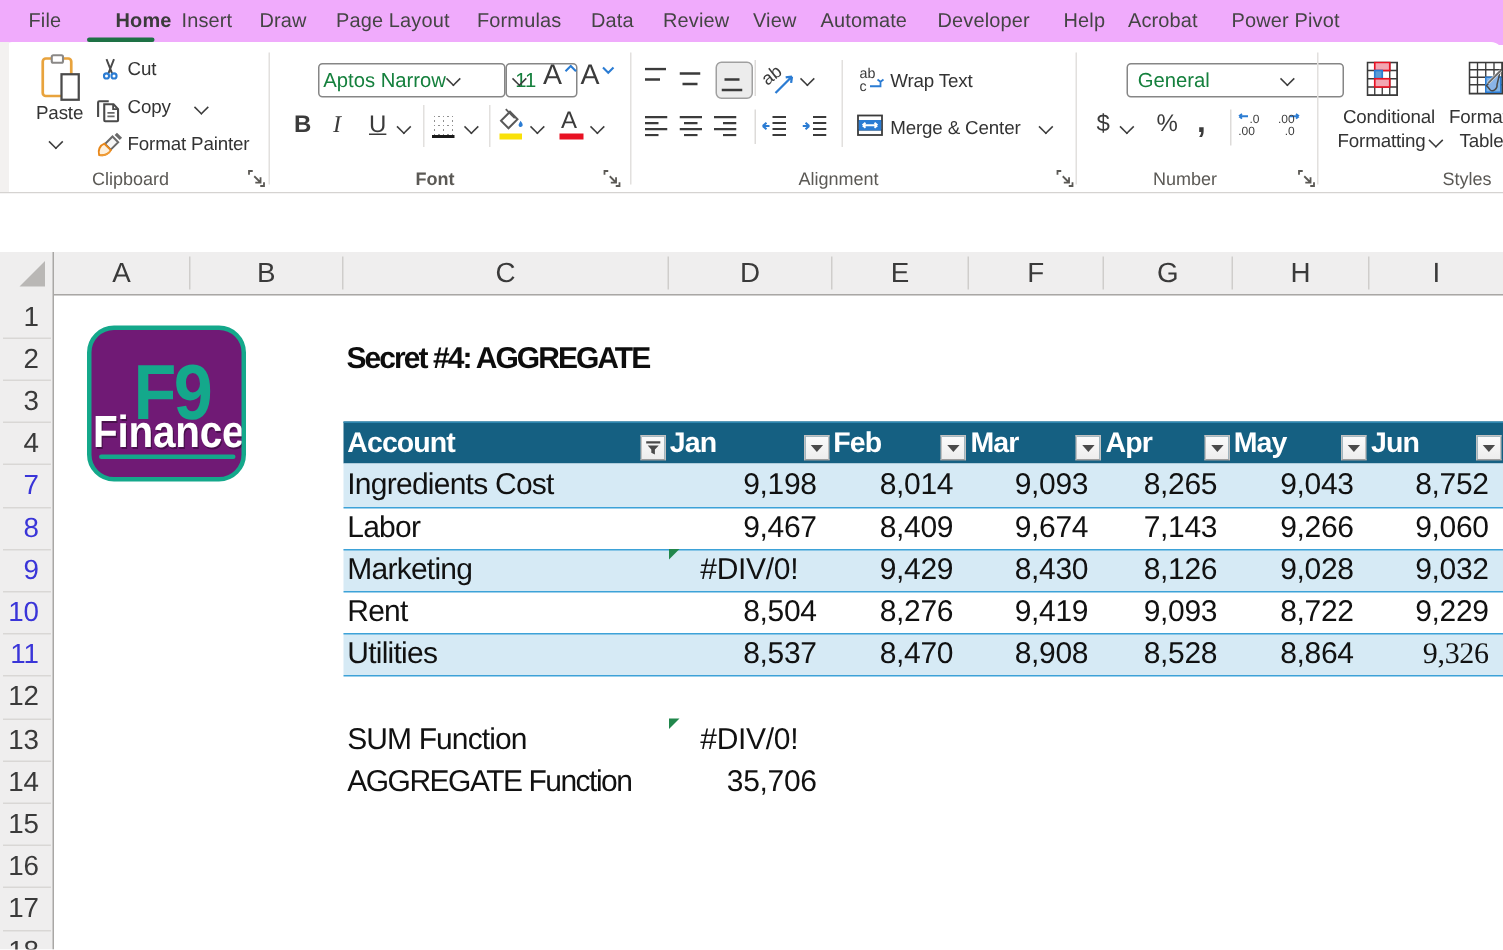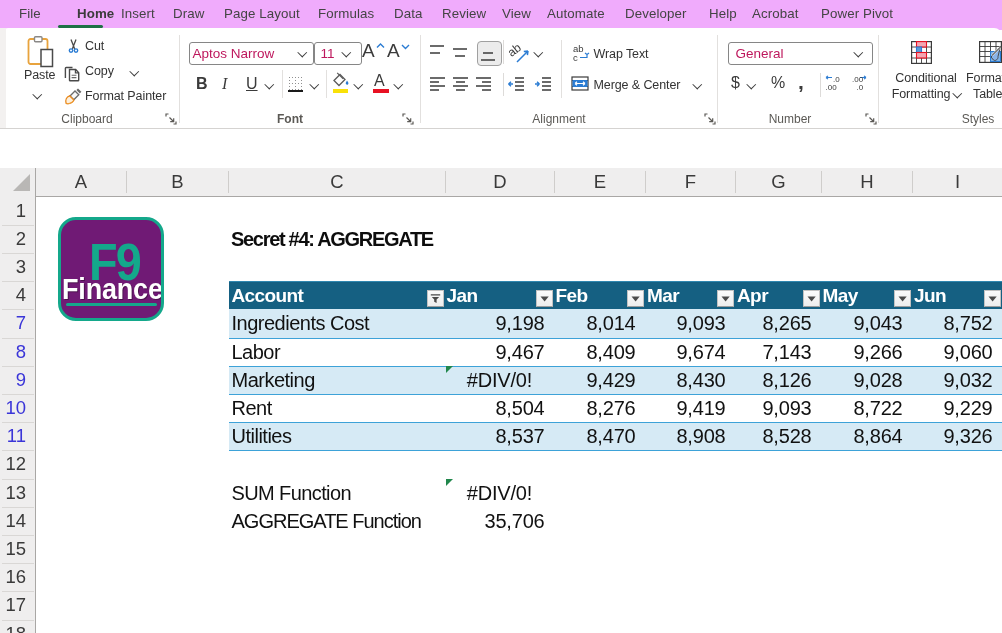--- a/index.html
+++ b/index.html
@@ -14,21 +14,21 @@
   
   #ribbon{position:absolute;left:0;top:28px;width:1002px;height:100px;background:#fff;border-bottom:1px solid #d5d3d1;border-radius:8px 8px 0 0;}
   #ribbonbg{position:absolute;left:0;top:28px;width:6px;height:100px;background:#f3f1f0;}
   .gsep{position:absolute;top:7px;height:88px;width:1px;background:#e2e0de;}
   .glabel{position:absolute;top:84px;height:16px;font-size:12px;color:#5b5955;text-align:center;}
   .launch{position:absolute;top:85px;width:12px;height:12px;}
   .rtext{font-size:12.5px;color:#333;letter-spacing:-0.1px;}
   .cv{width:5.5px;height:5.5px;border-right:1.6px solid #3b3b3b;border-bottom:1.6px solid #3b3b3b;transform:rotate(45deg);}
   div.cv{position:absolute;}
   
-  .combo{position:absolute;background:#fff;border:1px solid #868686;border-radius:3px;font-size:13.5px;color:#be185d;}
+  .combo{position:absolute;background:#fff;border:1px solid #868686;border-radius:3px;font-size:13.5px;color:#15803d;margin-left:23px;}
   
   #fbar{position:absolute;left:0;top:129px;width:1002px;height:39px;background:#f1efee;}
   .fbox{position:absolute;background:#fff;border:1px solid #c8c6c4;border-radius:4px;}
   
   #grid{position:absolute;left:0;top:168px;width:1002px;height:465px;background:#fff;}
   #colhdr{position:absolute;left:0;top:0;width:1002px;height:28px;background:#efeeee;border-bottom:1px solid #a9a7a5;}
   .colL{position:absolute;top:0;height:27px;line-height:28px;text-align:center;font-size:18.5px;color:#3a3a3a;}
   .colsep{position:absolute;top:3px;height:22px;width:1px;background:#cfcdcb;}
   #gutter{position:absolute;left:0;top:28px;width:35px;height:437px;background:#efeeee;border-right:1px solid #a9a7a5;}
   .rownum{position:absolute;right:9px;height:28.2px;line-height:28.2px;font-size:18.5px;color:#3a3a3a;width:27px;text-align:right;}
@@ -397,21 +397,21 @@
       <div class="cellt" style="left:735px;width:76.5px;text-align:right;top:226px;height:28.2px;line-height:28.2px;">9,093</div>
       <div class="cellt" style="left:821px;width:81.5px;text-align:right;top:226px;height:28.2px;line-height:28.2px;">8,722</div>
       <div class="cellt" style="left:912px;width:80.5px;text-align:right;top:226px;height:28.2px;line-height:28.2px;">9,229</div>
 
       <div class="cellt" style="left:231.5px;top:254.2px;height:28.2px;line-height:28.2px;letter-spacing:-0.5px;">Utilities</div>
       <div class="cellt" style="left:445px;width:99.5px;text-align:right;top:254.2px;height:28.2px;line-height:28.2px;">8,537</div>
       <div class="cellt" style="left:554px;width:81.5px;text-align:right;top:254.2px;height:28.2px;line-height:28.2px;">8,470</div>
       <div class="cellt" style="left:645px;width:80.5px;text-align:right;top:254.2px;height:28.2px;line-height:28.2px;">8,908</div>
       <div class="cellt" style="left:735px;width:76.5px;text-align:right;top:254.2px;height:28.2px;line-height:28.2px;">8,528</div>
       <div class="cellt" style="left:821px;width:81.5px;text-align:right;top:254.2px;height:28.2px;line-height:28.2px;">8,864</div>
-      <div class="cellt" style="left:912px;width:80.5px;text-align:right;top:254.2px;height:21px;line-height:28.2px;">9,326</div>
+      <div class="cellt" style="left:912px;width:80.5px;text-align:right;top:254.2px;height:21px;line-height:28.2px;font-family:Liberation Serif, serif;">9,326</div>
 
       <div class="gtri" style="left:446px;top:311.1px;"></div>
       <div class="cellt" style="left:231.5px;top:310.5px;height:28.2px;line-height:28.2px;letter-spacing:-0.6px;">SUM Function</div>
       <div class="cellt" style="left:445px;width:109px;text-align:center;top:310.5px;height:28.2px;line-height:28.2px;">#DIV/0!</div>
       <div class="cellt" style="left:231.5px;top:338.7px;height:28.2px;line-height:28.2px;letter-spacing:-1.0px;">AGGREGATE Function</div>
       <div class="cellt" style="left:445px;width:99.5px;text-align:right;top:338.7px;height:28.2px;line-height:28.2px;">35,706</div>
     </div>
   </div>
 </div>
 

